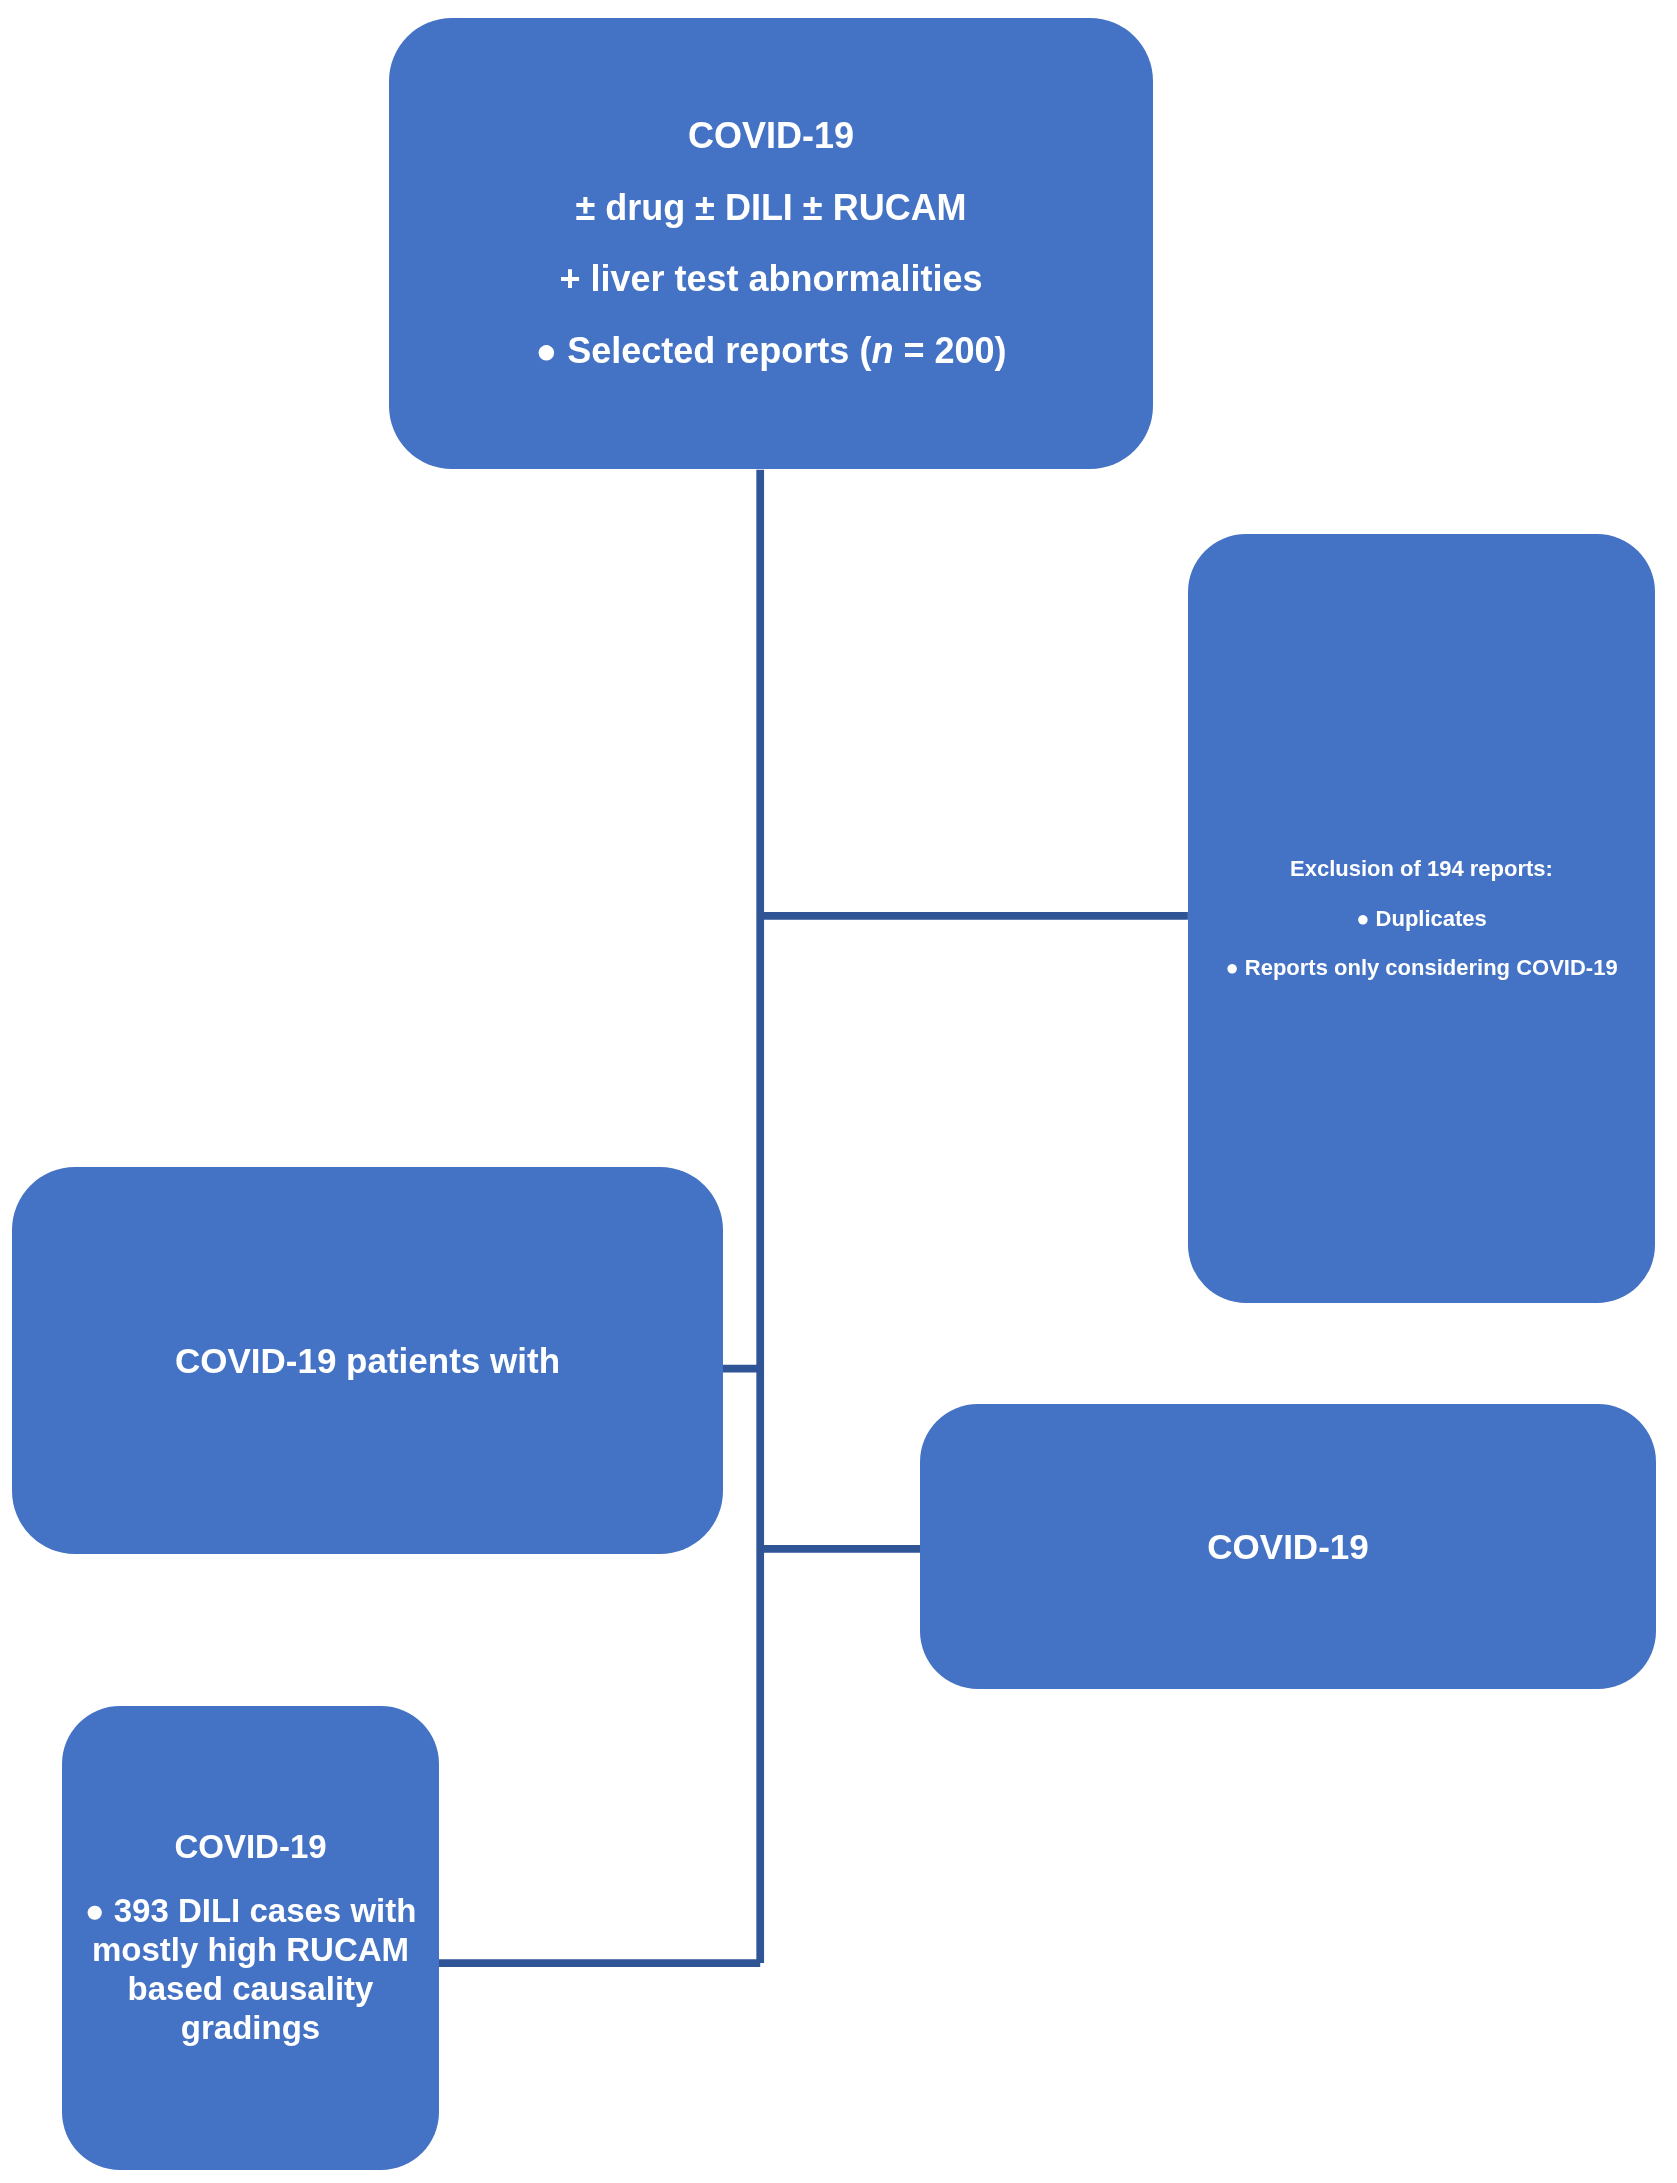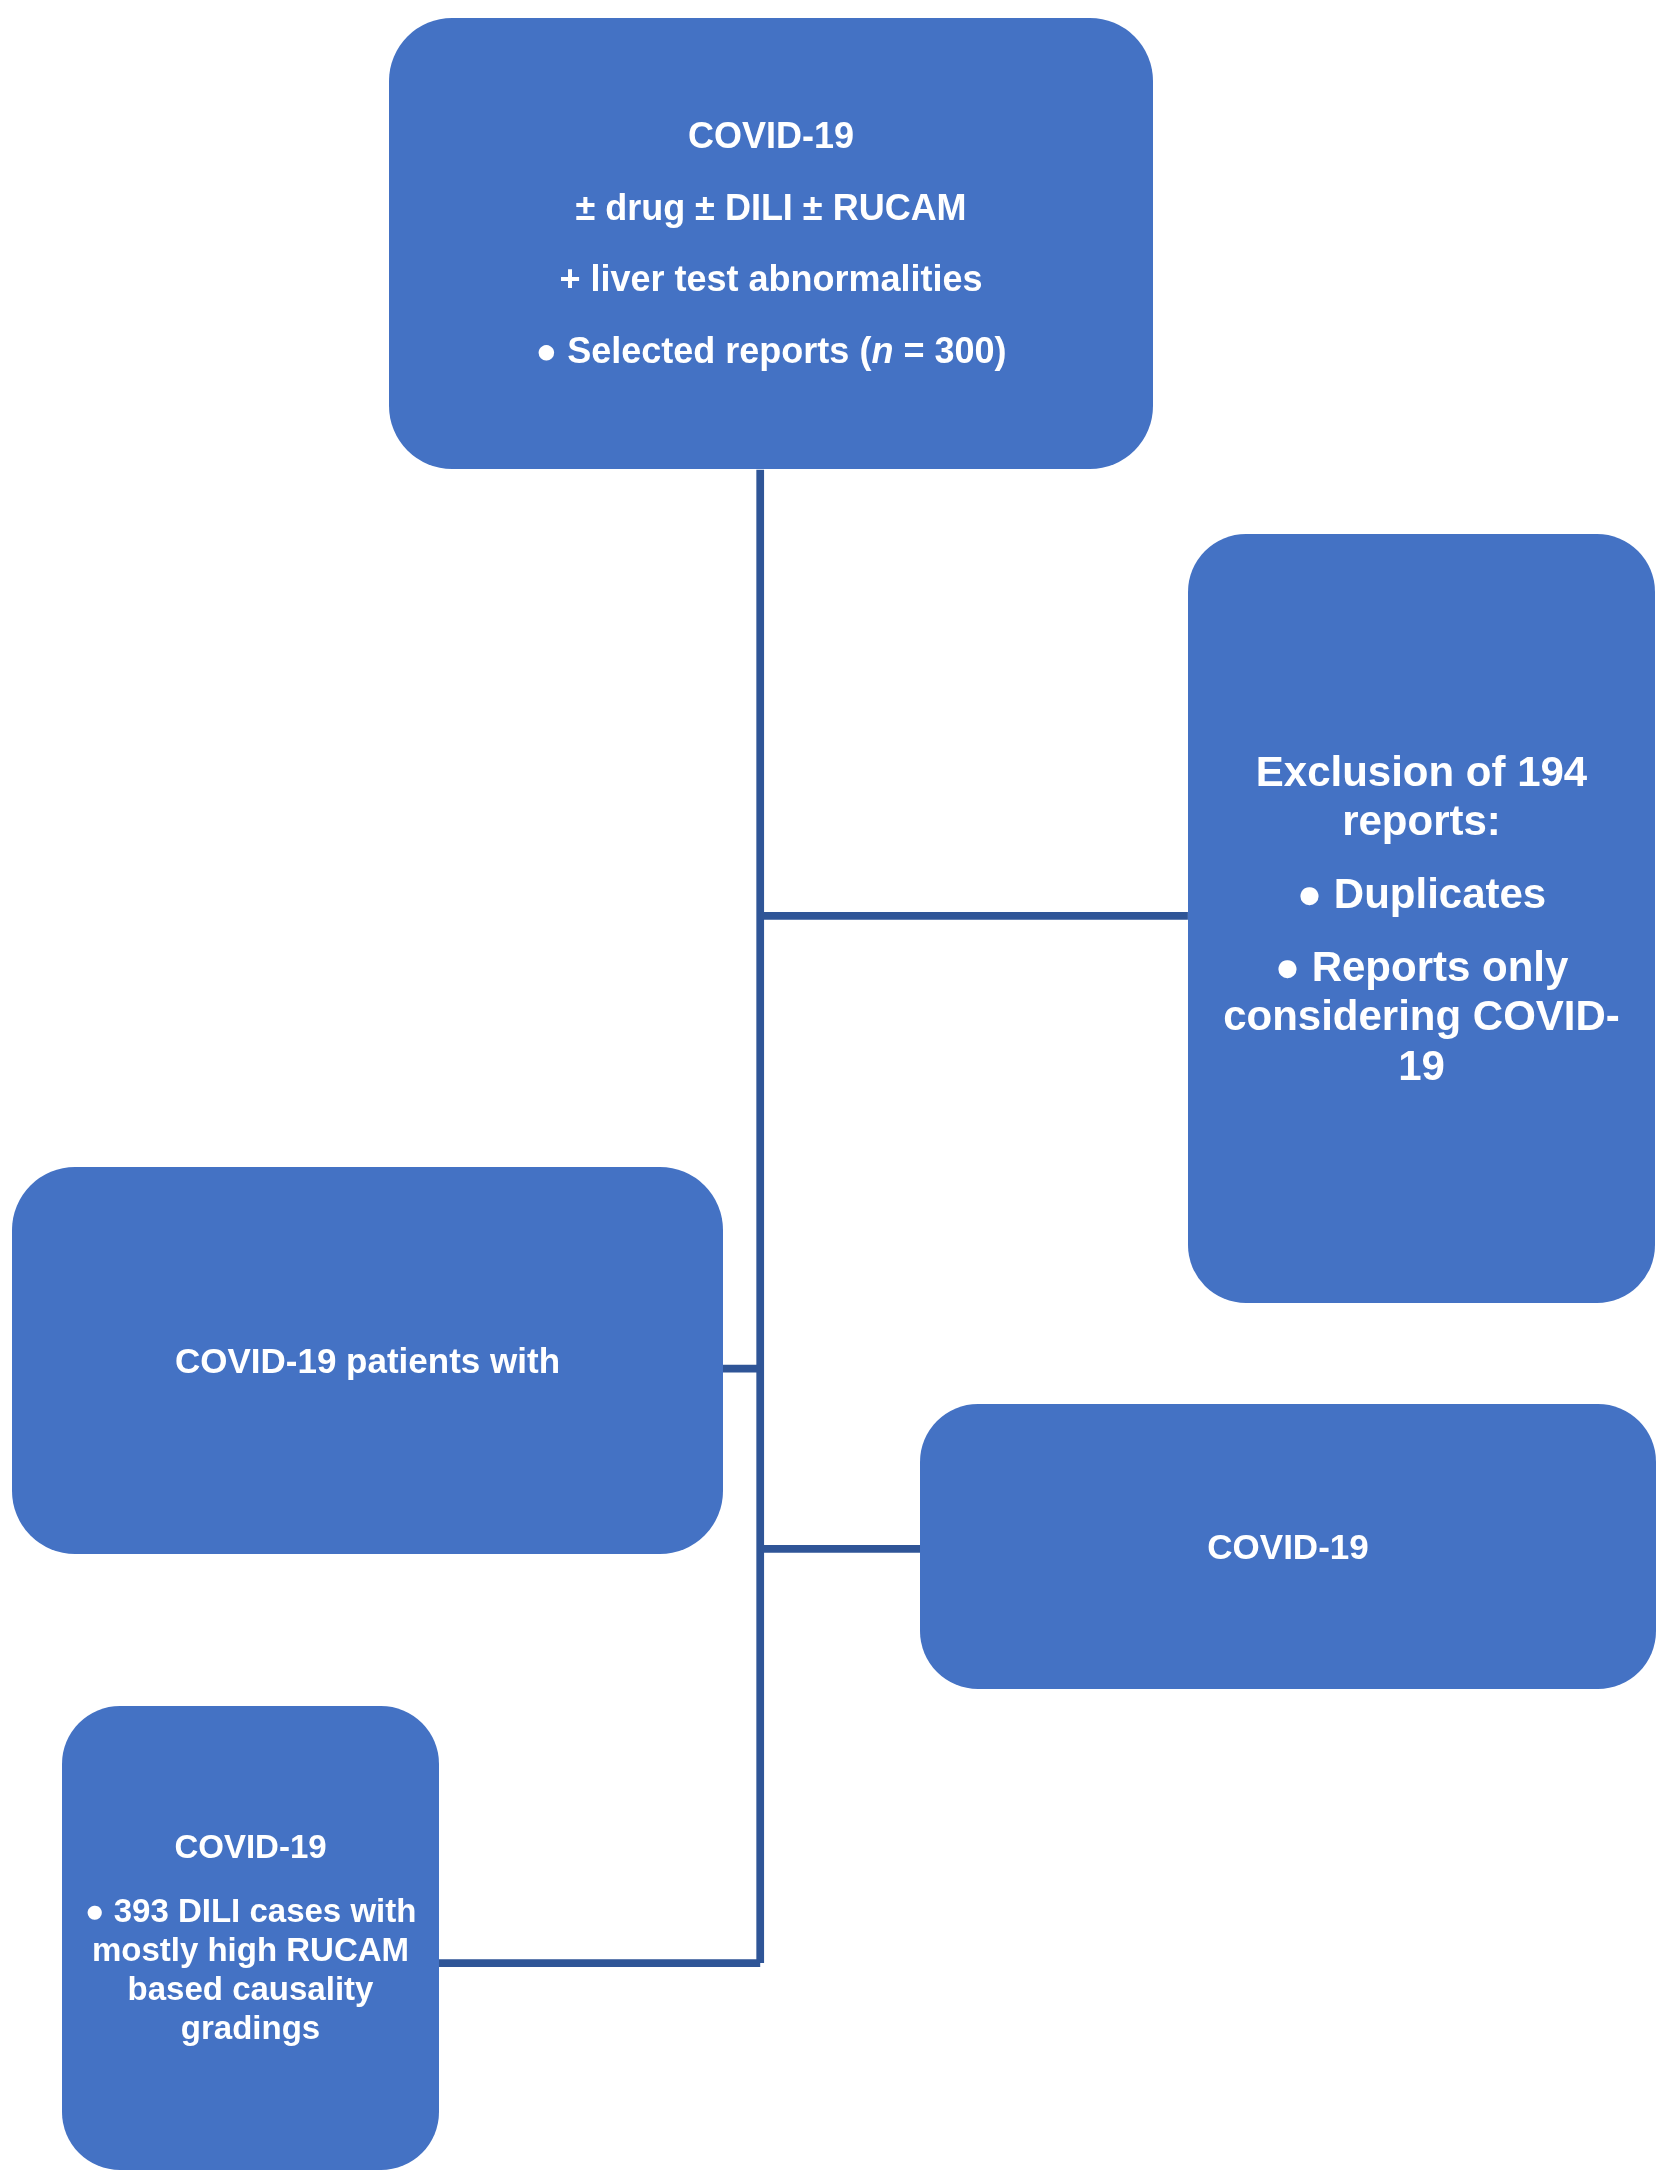--- a/index.html
+++ b/index.html
@@ -55,21 +55,21 @@
   }
   #node-top .line { margin: 14.5px 0; }
 
   
   #node-exclusion-194 {
     left: 1188px;
     top: 534px;
     width: 467px;
     height: 769px;
     padding: 0 21px;
-    font-size: 42px;
+    font-size: 22px;
     border-radius: 58px;
   }
   #node-exclusion-194 .line { margin: 11.6px 0; }
 
   
   #node-suspected-dili {
     left: 12px;
     top: 1167px;
     width: 711px;
     height: 387px;
@@ -122,21 +122,21 @@
 
     <line x1="1573" y1="3205" x2="1905" y2="3205" stroke="#2F5597" stroke-width="16"></line>
 
     <line x1="1573" y1="4062" x2="908" y2="4062" stroke="#2F5597" stroke-width="16"></line>
   </svg>
 
   <div class="node" id="node-top">
     <span class="line">COVID-19</span>
     <span class="line">± drug ± DILI ± RUCAM</span>
     <span class="line">+ liver test abnormalities</span>
-    <span class="line"><span>● Selected reports (</span><span class="ital">n</span><span> = 300)</span></span>
+    <span class="line"><span>● Selected reports (</span><span class="ital">n</span><span> = 200)</span></span>
   </div>
 
   <div class="node" id="node-exclusion-194">
     <span class="line">Exclusion of 194 reports:</span>
     <span class="line">● Duplicates</span>
     <span class="line">● Reports only considering COVID-19</span>
   </div>
 
   <div class="node" id="node-suspected-dili">
     <span class="line">COVID-19 patients with</span>

